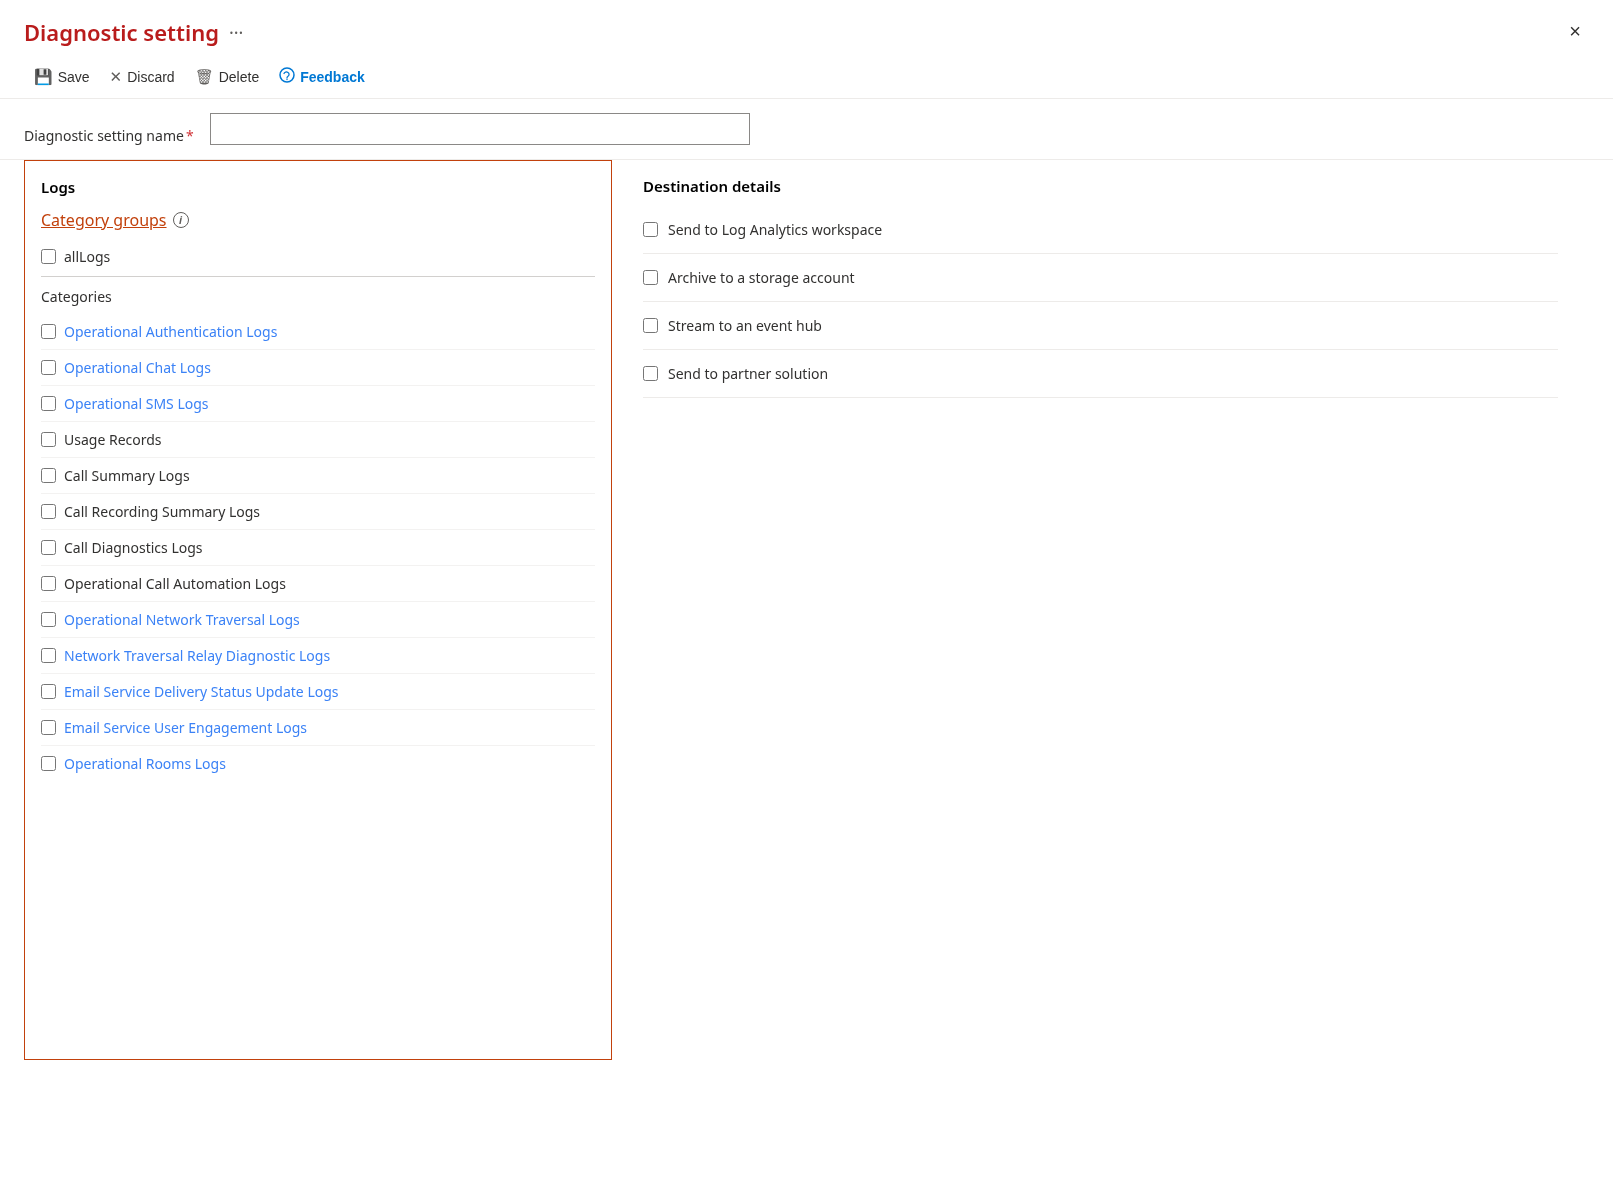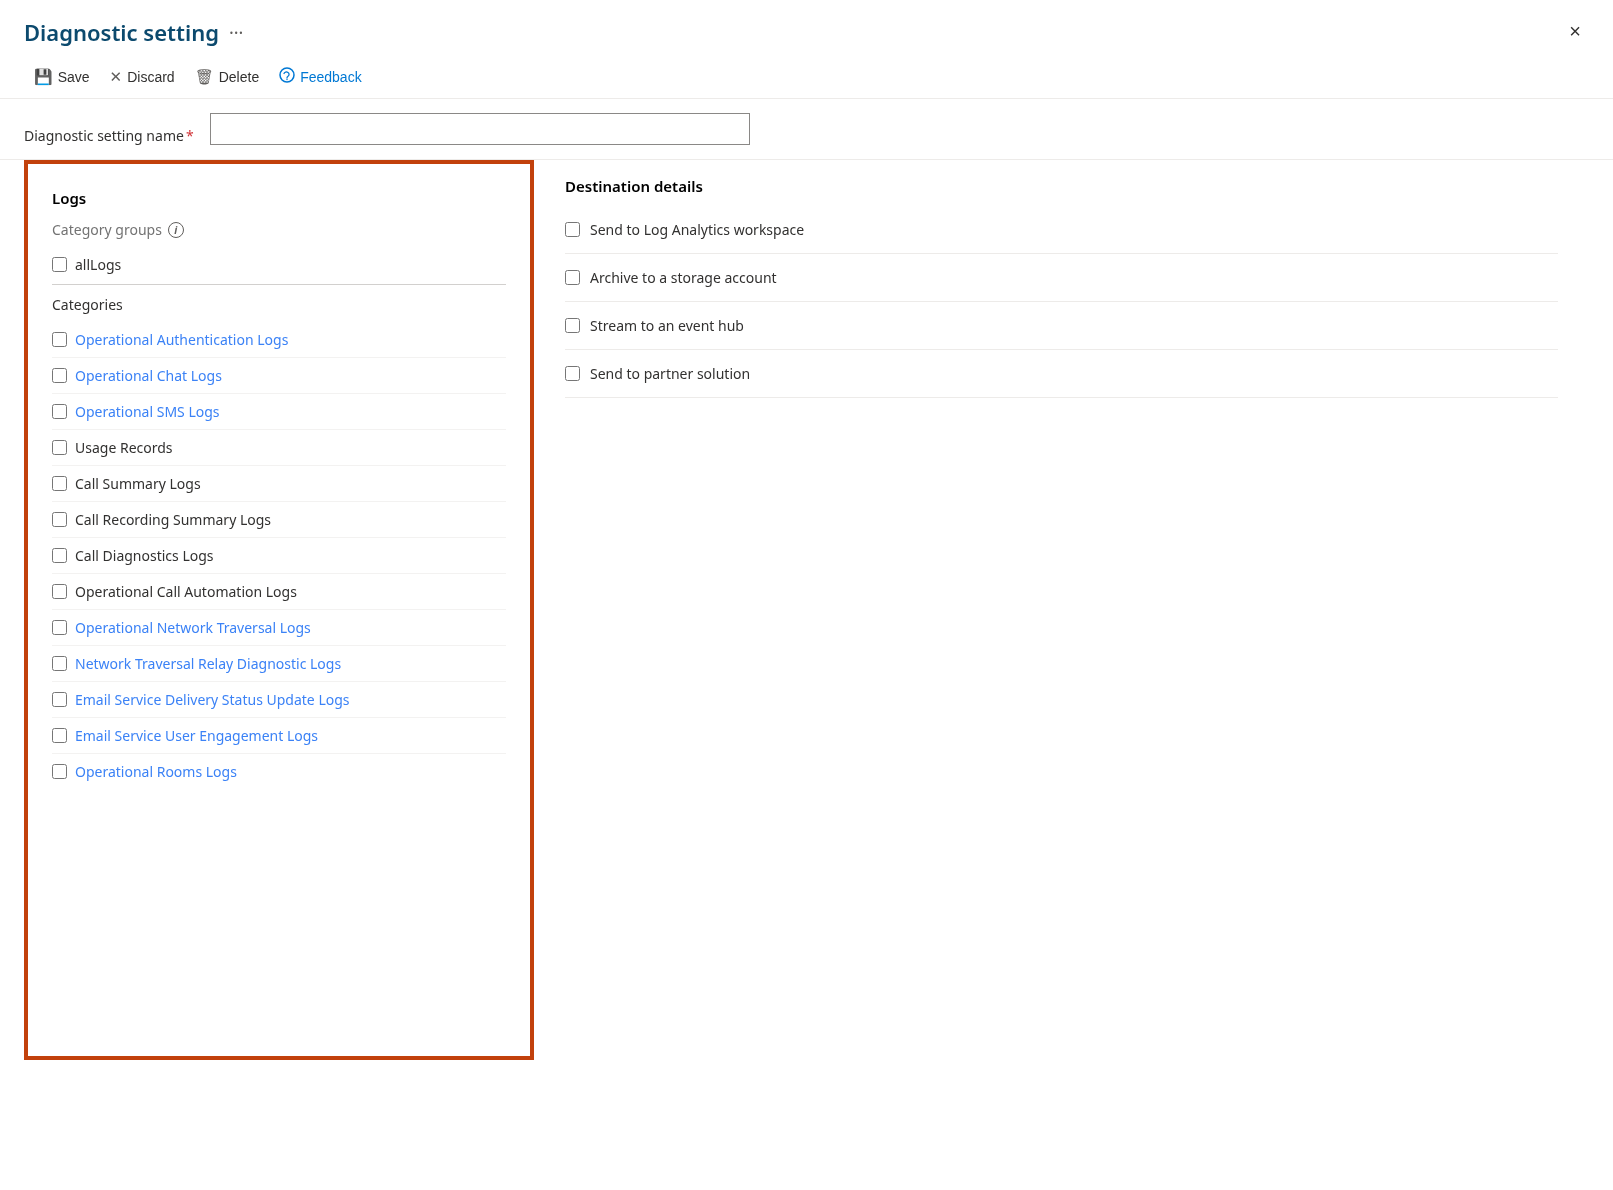--- a/index.html
+++ b/index.html
@@ -22,21 +22,21 @@
 
     .title-bar-left {
       display: flex;
       align-items: center;
       gap: 10px;
     }
 
     .page-title {
       font-size: 22px;
       font-weight: 600;
-      color: #0c4a6e;
+      color: #b91c1c;
     }
 
     .more-icon {
       color: #605e5c;
       font-size: 18px;
       cursor: pointer;
     }
 
     .close-btn {
       background: none;
@@ -61,21 +61,21 @@
       gap: 5px;
       background: none;
       border: none;
       cursor: pointer;
       padding: 6px 10px;
       font-size: 14px;
       color: #323130;
       border-radius: 2px;
     }
     .toolbar-btn .icon { font-size: 15px; color: #605e5c; }
-    .toolbar-btn.feedback { color: #0078d4; }
+    .toolbar-btn.feedback { color: #0078d4; font-weight: bold; }
     .toolbar-btn.feedback .icon { color: #0078d4; }
 
     .setting-name-row {
       display: flex;
       align-items: flex-end;
       padding: 14px 24px;
       gap: 16px;
       border-bottom: 1px solid #edebe9;
     }
 
@@ -99,44 +99,45 @@
       outline: none;
     }
 
     .main-content {
       display: flex;
       padding: 0 24px;
       gap: 0;
     }
 
     .logs-panel {
-      border: 4px solid #c2410c;
-      width: 510px;
+      border: 1px solid #c2410c;
+      width: 588px;
       min-height: 900px;
-      padding: 24px;
+      padding: 16px;
       flex-shrink: 0;
     }
 
     .section-title {
       font-size: 15px;
       font-weight: 600;
       margin-bottom: 12px;
       color: #000;
     }
 
     .category-groups-header {
       display: flex;
       align-items: center;
       gap: 6px;
       margin-bottom: 10px;
     }
 
     .category-groups-label {
-      font-size: 14px;
-      color: #737373;
+      font-size: 16px;
+      color: #c2410c;
+      text-decoration: underline;
     }
 
     .info-icon {
       display: inline-flex;
       align-items: center;
       justify-content: center;
       width: 16px;
       height: 16px;
       border: 1.5px solid #605e5c;
       border-radius: 50%;

